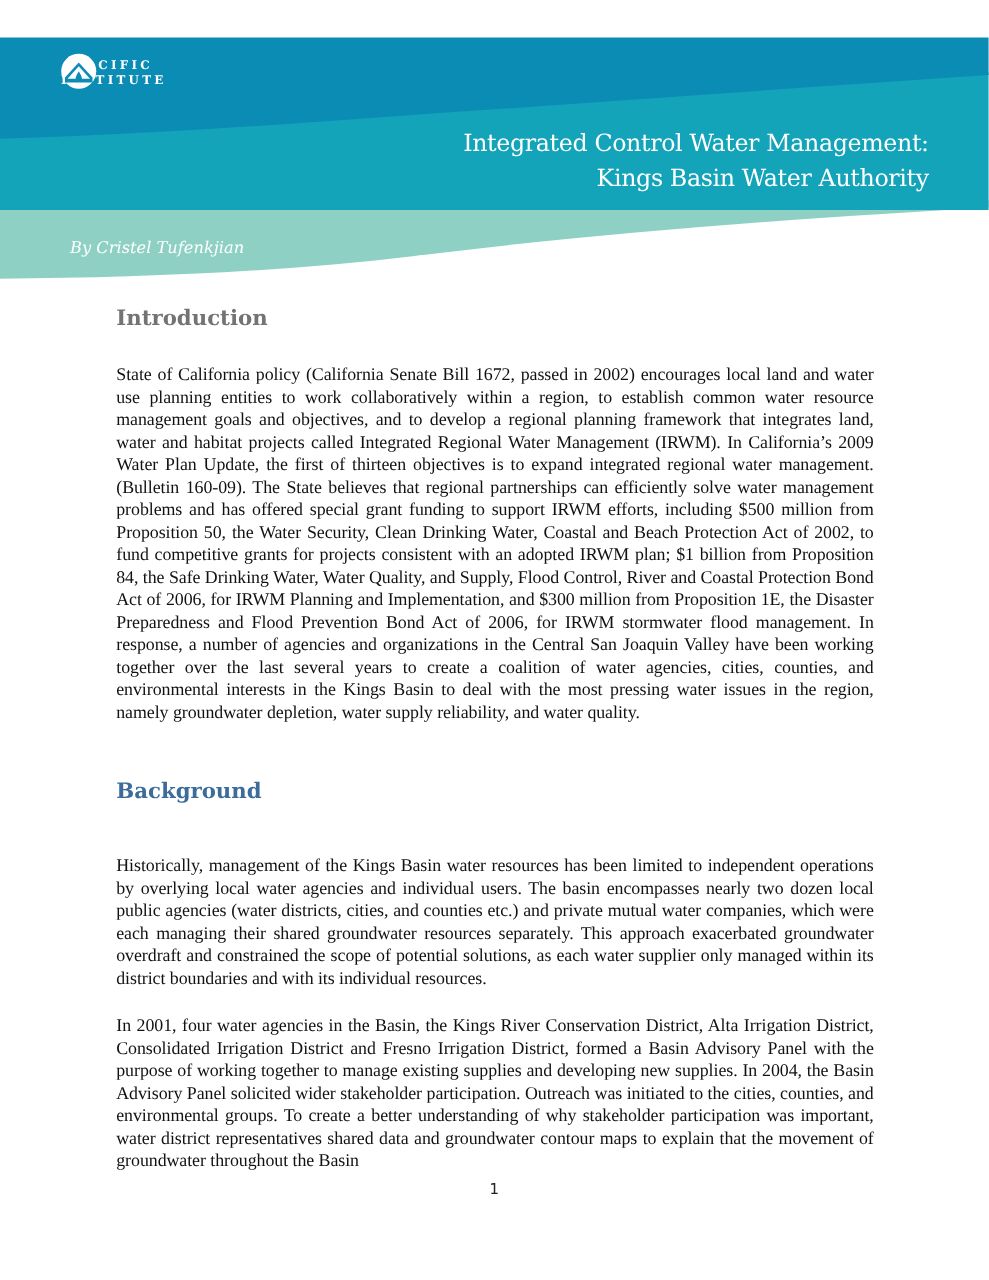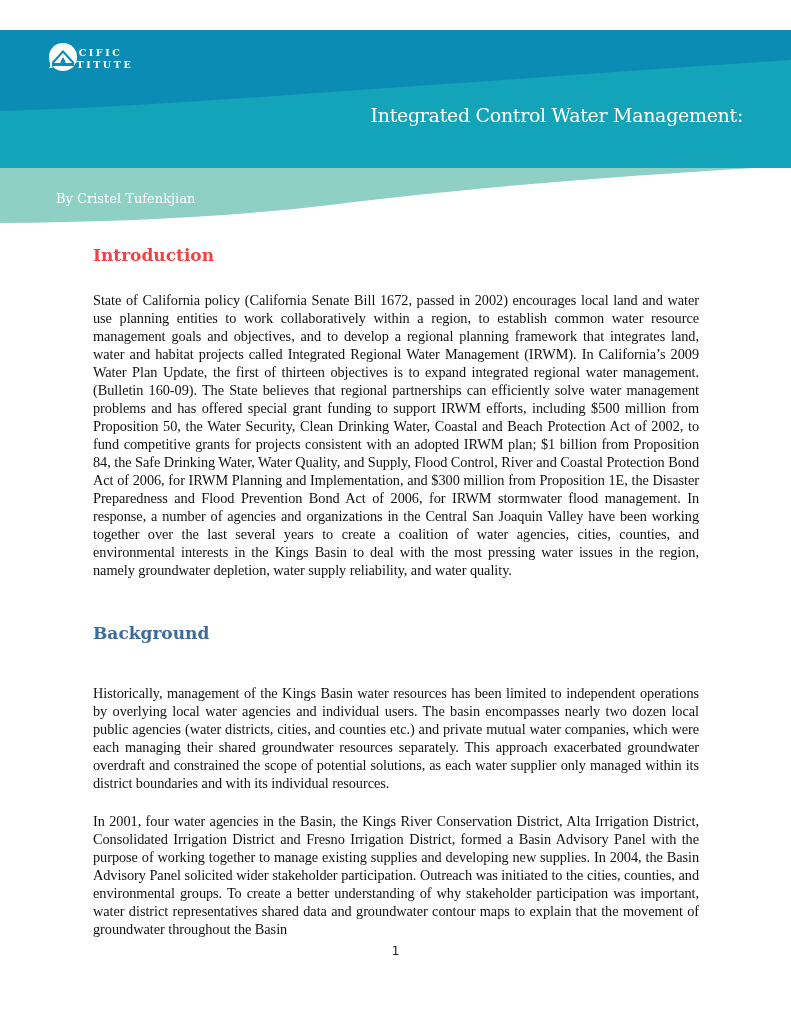--- a/index.html
+++ b/index.html
@@ -20,21 +20,21 @@
     font-family: "DejaVu Serif", serif; font-size: 9.5px; letter-spacing: 2.6px;
     line-height: 12px; margin-top: 5px; font-weight: bold;
   }
   .title {
     position: absolute; right: 48px; top: 101px; text-align: right;
     color: #fff; font-family: "DejaVu Serif", serif; font-size: 19px;
     line-height: 28px; letter-spacing: -0.3px;
   }
   .author {
     position: absolute; left: 56px; top: 191px; color: #fff;
-    font-family: "DejaVu Serif", serif; font-size: 13px;
+    font-family: "DejaVu Serif", serif; font-style: italic; font-size: 13px;
   }
   .content { position: absolute; left: 93px; top: 240px; width: 606px; }
   h2 {
     font-family: "DejaVu Serif", serif; font-weight: bold; color: #3d6b9a;
     font-size: 17px; margin: 0; line-height: 28px;
   }
   p {
     margin: 0; font-size: 14.3px; line-height: 18px; text-align: justify;
     letter-spacing: -0.05px;
   }
@@ -66,28 +66,29 @@
       <path d="M15,15 C13.2,18 12.5,19.5 12.5,21 A2.5,2.5 0 0 0 17.5,21 C17.5,19.5 16.8,18 15,15 Z" fill="#0b8cb5"></path>
     </svg>
     <div class="logo-text">
       <div>PACIFIC</div>
       <div>INSTITUTE</div>
     </div>
   </div>
 
   <div class="title">
     <div>Integrated Control Water Management:</div>
+    <div>Kings Basin Water Authority</div>
   </div>
 
   <div class="author">By Cristel Tufenkjian</div>
 </div>
 
 <div class="content">
   <section>
-    <h2 class="intro-h" style="color: #ef4444;">Introduction</h2>
+    <h2 class="intro-h" style="color: #737373;">Introduction</h2>
     <p class="intro-p">State of California policy (California Senate Bill 1672, passed in 2002) encourages local land and water use planning entities to work collaboratively within a region, to establish common water resource management goals and objectives, and to develop a regional planning framework that integrates land, water and habitat projects called Integrated Regional Water Management (IRWM). In California’s 2009 Water Plan Update, the first of thirteen objectives is to expand integrated regional water management. (Bulletin 160-09). The State believes that regional partnerships can efficiently solve water management problems and has offered special grant funding to support IRWM efforts, including $500 million from Proposition 50, the Water Security, Clean Drinking Water, Coastal and Beach Protection Act of 2002, to fund competitive grants for projects consistent with an adopted IRWM plan; $1 billion from Proposition 84, the Safe Drinking Water, Water Quality, and Supply, Flood Control, River and Coastal Protection Bond Act of 2006, for IRWM Planning and Implementation, and $300 million from Proposition 1E, the Disaster Preparedness and Flood Prevention Bond Act of 2006, for IRWM stormwater flood management.  In response, a number of agencies and organizations in the Central San Joaquin Valley have been working together over the last several years to create a coalition of water agencies, cities, counties, and environmental interests in the Kings Basin to deal with the most pressing water issues in the region, namely groundwater depletion, water supply reliability, and water quality.</p>
   </section>
   <section>
     <h2 class="bg-h" style="color: rgb(61, 107, 154); margin-top: 40px;">Background</h2>
     <p class="bg-p1">Historically, management of the Kings Basin water resources has been limited to independent operations by overlying local water agencies and individual users. The basin encompasses nearly two dozen local public agencies (water districts, cities, and counties etc.) and private mutual water companies, which were each managing their shared groundwater resources separately. This approach exacerbated groundwater overdraft and constrained the scope of potential solutions, as each water supplier only managed within its district boundaries and with its individual resources.</p>
     <p class="bg-p2">In 2001, four water agencies in the Basin, the Kings River Conservation District, Alta Irrigation District, Consolidated Irrigation District and Fresno Irrigation District, formed a Basin Advisory Panel with the purpose of working together to manage existing supplies and developing new supplies. In 2004, the Basin Advisory Panel solicited wider stakeholder participation. Outreach was initiated to the cities, counties, and environmental groups. To create a better understanding of why stakeholder participation was important, water district representatives shared data and groundwater contour maps to explain that the movement of groundwater throughout the Basin</p>
   </section>
 </div>
 
 <div class="page-number">1</div>

